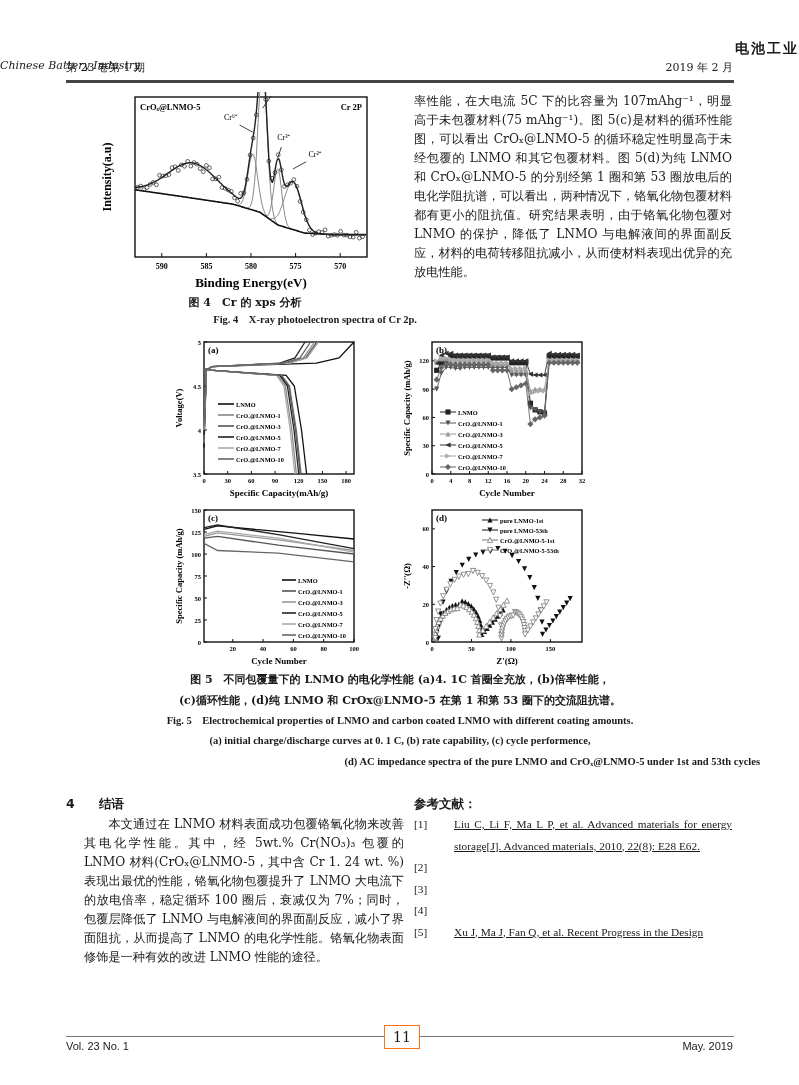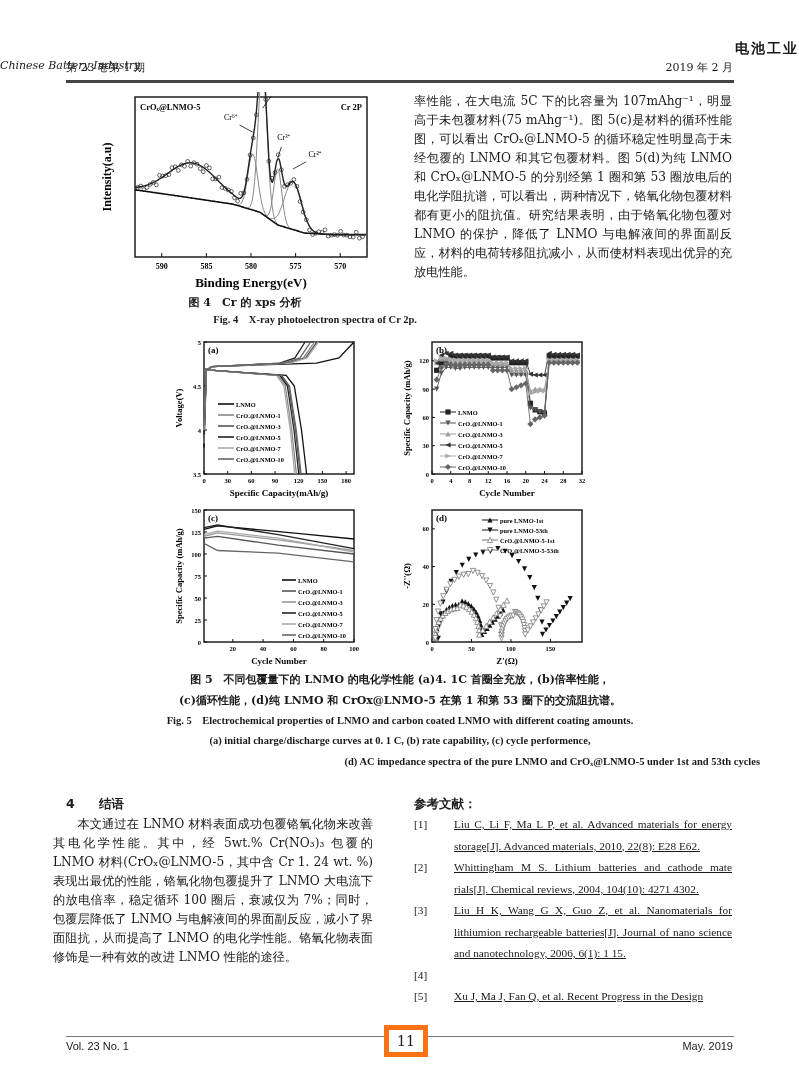--- a/index.html
+++ b/index.html
@@ -11,21 +11,21 @@
   .hdr-right{right:66px;top:60px;font-size:11px;}
   .hdr-rule{left:66px;width:668px;top:80px;height:3px;background:#444;}
   .body-text{font-size:12.2px;line-height:19px;text-align:justify;}
   .caption-cn{font-size:11px;font-weight:bold;text-align:center;}
   .caption-en{font-size:10.5px;font-weight:bold;text-align:center;font-family:"Liberation Serif",serif;}
   .chart-svg text{font-family:"Liberation Serif",serif;}
   .ref-item{display:flex;font-size:11.3px;line-height:21.5px;font-family:"Liberation Serif",serif;}
   .ref-num{width:40px;flex:none;}
   .ref-text{flex:1;text-align:justify;text-decoration:underline;}
   .footer-rule{top:1036px;height:1px;background:#777;}
-  .page-box{left:384px;top:1025px;width:34px;height:22px;border:5px solid #f97316;text-align:center;font-size:14px;line-height:22px;background:#fff;}
+  .page-box{left:384px;top:1025px;width:34px;height:22px;border:1px solid #f97316;text-align:center;font-size:14px;line-height:22px;background:#fff;}
   .foot-left{left:66px;top:1040px;font-size:11px;font-family:"Liberation Sans",sans-serif;}
   .foot-right{right:66px;top:1040px;font-size:11px;font-family:"Liberation Sans",sans-serif;}
 </style>
 </head>
 <body>
 
 <div class="abs hdr-cn">电池工业</div>
 <div class="abs hdr-left">第 23 卷第 1 期</div>
 <div class="abs hdr-center">Chinese Battery Industry</div>
 <div class="abs hdr-right">2019 年 2 月</div>
@@ -674,35 +674,33 @@
 <div class="abs caption-cn" style="left:60px;width:680px;top:672px;">图 5　不同包覆量下的 LNMO 的电化学性能 (a)4. 1C 首圈全充放，(b)倍率性能，</div>
 <div class="abs caption-cn" style="left:60px;width:680px;top:693px;">(c)循环性能，(d)纯 LNMO 和 CrOx@LNMO-5 在第 1 和第 53 圈下的交流阻抗谱。</div>
 <div class="abs caption-en" style="left:40px;width:720px;top:714px;">Fig. 5　Electrochemical properties of LNMO and carbon coated LNMO with different coating amounts.</div>
 <div class="abs caption-en" style="left:40px;width:720px;top:735px;">(a) initial charge/discharge curves at 0. 1 C, (b) rate capability, (c) cycle performence,</div>
 <div class="abs caption-en" style="left:40px;width:720px;top:756px;text-align:right;">(d) AC impedance spectra of the pure LNMO and CrOₓ@LNMO-5 under 1st and 53th cycles</div>
 
 <div class="abs" style="left:66px;top:796px;font-size:12.5px;font-weight:bold;font-family:'DejaVu Sans',sans-serif;">
   <span>4</span>
   <span style="margin-left:20px;">结语</span>
 </div>
-<div class="abs body-text" style="left:53px;top:815px;width:320px;text-indent:2em;">本文通过在 LNMO 材料表面成功包覆铬氧化物来改善其电化学性能。其中，经 5wt.% Cr(NO₃)₃ 包覆的 LNMO 材料(CrOₓ@LNMO-5，其中含 Cr 1. 24 wt. %)表现出最优的性能，铬氧化物包覆提升了 LNMO 大电流下的放电倍率，稳定循环 100 圈后，衰减仅为 7%；同时，包覆层降低了 LNMO 与电解液间的界面副反应，减小了界面阻抗，从而提高了 LNMO 的电化学性能。铬氧化物表面修饰是一种有效的改进 LNMO 性能的途径。</div>
+<div class="abs body-text" style="left:84px;top:815px;width:320px;text-indent:2em;">本文通过在 LNMO 材料表面成功包覆铬氧化物来改善其电化学性能。其中，经 5wt.% Cr(NO₃)₃ 包覆的 LNMO 材料(CrOₓ@LNMO-5，其中含 Cr 1. 24 wt. %)表现出最优的性能，铬氧化物包覆提升了 LNMO 大电流下的放电倍率，稳定循环 100 圈后，衰减仅为 7%；同时，包覆层降低了 LNMO 与电解液间的界面副反应，减小了界面阻抗，从而提高了 LNMO 的电化学性能。铬氧化物表面修饰是一种有效的改进 LNMO 性能的途径。</div>
 
 <div class="abs" style="left:414px;top:796px;font-size:12.5px;font-weight:bold;font-family:'DejaVu Sans',sans-serif;">参考文献：</div>
 <div class="abs" style="left:414px;top:814px;width:318px;">
   <div class="ref-item">
       <span class="ref-num">[1]</span>
       <span class="ref-text">Liu C, Li F, Ma L P, et al. Advanced materials for energy storage[J]. Advanced materials, 2010, 22(8): E28 E62.</span>
     </div>
   <div class="ref-item">
       <span class="ref-num">[2]</span>
-      <span class="ref-text">Whittingham M S. Lithium batteries and cathode mate rials[J]. Chemical reviews, 2004, 104(10): 4271 4302.</span>
     </div>
   <div class="ref-item">
       <span class="ref-num">[3]</span>
-      <span class="ref-text">Liu H K, Wang G X, Guo Z, et al. Nanomaterials for lithiumion rechargeable batteries[J]. Journal of nano science and nanotechnology, 2006, 6(1): 1 15.</span>
     </div>
   <div class="ref-item">
       <span class="ref-num">[4]</span>
     </div>
   <div class="ref-item">
       <span class="ref-num">[5]</span>
       <span class="ref-text">Xu J, Ma J, Fan Q, et al. Recent Progress in the Design</span>
     </div>
 </div>
 

